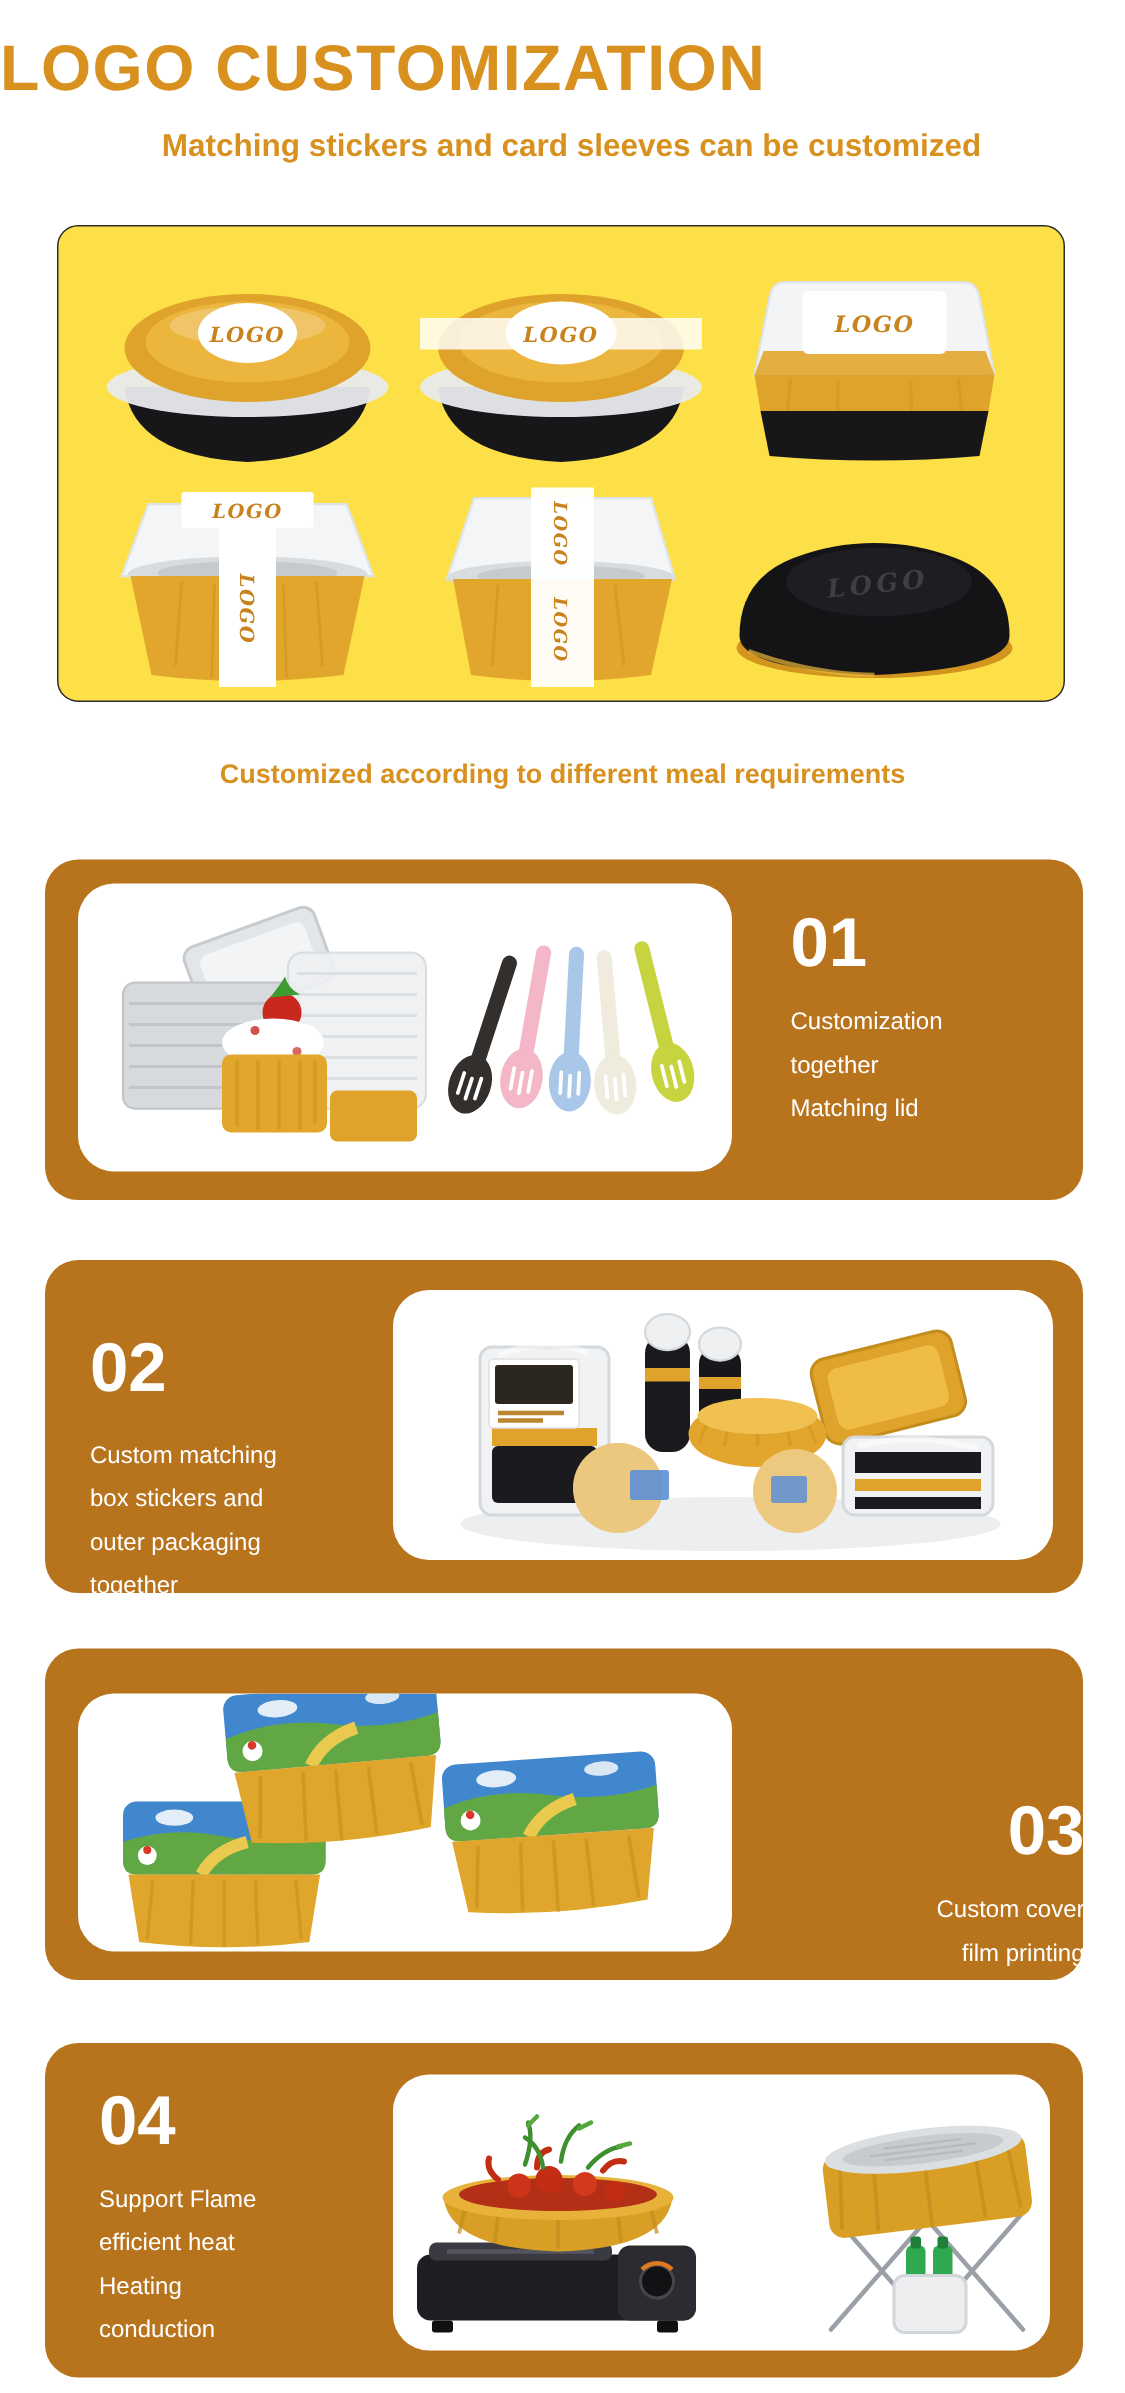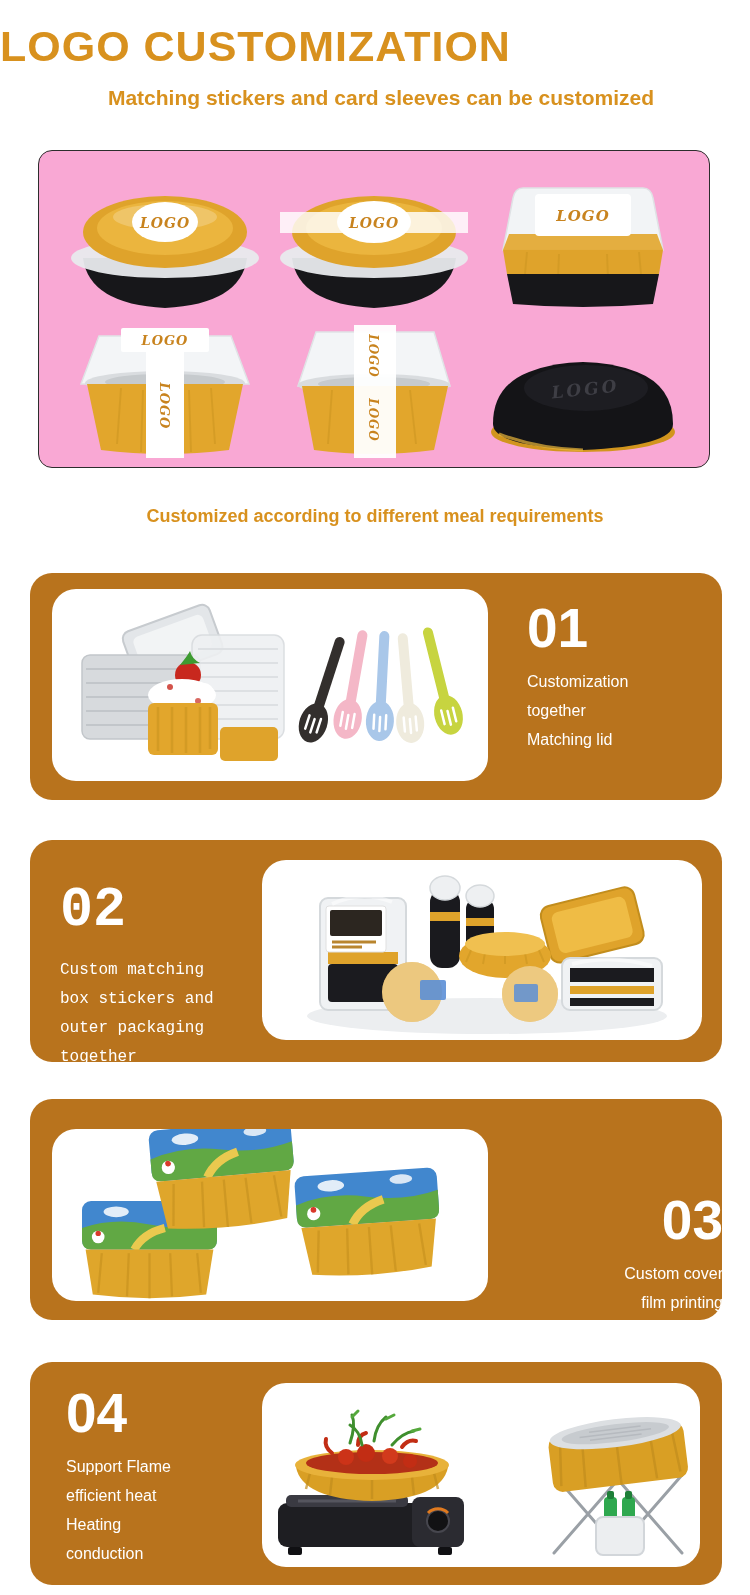--- a/index.html
+++ b/index.html
@@ -15,21 +15,21 @@
   .title{
     position:absolute;top:22px;left:0;right:0;margin:0;
     font-size:43px;font-weight:800;letter-spacing:1px;color:var(--orange-heading);
   }
   .subtitle{
     position:absolute;top:86px;left:12px;right:0;text-align:center;
     font-size:21px;font-weight:700;color:var(--orange-heading);
   }
   .logo-box{
     position:absolute;left:38px;top:150px;width:672px;height:318px;
-    border:1.5px solid #2d2d2d;border-radius:14px;background:#f9a8d4;
+    border:1.5px solid #2d2d2d;border-radius:14px;background:#fde047;
     display:grid;grid-template-columns:1fr 1fr 1fr;grid-template-rows:1fr 1fr;
     align-items:center;justify-items:center;padding:21px;box-sizing:border-box;
   }
   .cell{width:208px;height:150px;}
   .cell svg{display:block;width:100%;height:100%;}
   .logo-txt{
     font-family:"DejaVu Serif",serif;font-style:italic;font-weight:bold;
     fill:var(--orange-logo);letter-spacing:1px;
   }
   .logo-emboss{
@@ -38,35 +38,35 @@
   }
   .meal-heading{
     position:absolute;top:506px;left:0;right:0;margin:0;text-align:center;
     font-size:18px;font-weight:700;color:var(--orange-heading);
   }
   .feature{
     position:absolute;left:30px;width:692px;background:var(--orange-panel);
     border-radius:22px;
   }
   .f1{top:573px;height:227px;}
-  .f2{top:840px;height:222px;font-family:Liberation Mono, monospace;}
+  .f2{top:840px;height:222px;}
   .f3{top:1099px;height:221px;}
   .f4{top:1362px;height:223px;}
   .card{position:absolute;background:#ffffff;border-radius:24px;overflow:hidden;}
   .c1{left:22px;top:16px;width:436px;height:192px;}
   .c2{left:232px;top:20px;width:440px;height:180px;}
   .c3{left:22px;top:30px;width:436px;height:172px;}
   .c4{left:232px;top:21px;width:438px;height:184px;}
   .card svg{display:block;width:100%;height:100%;}
   .ftext{position:absolute;color:#ffffff;}
   .t1{left:497px;top:30px;width:200px;}
   .t2{left:30px;top:46px;width:225px;}
   .t3{left:493px;top:96px;width:200px;text-align:right;}
   .t4{left:36px;top:26px;width:200px;}
-  .fnum{font-size:55px;font-weight:700;line-height:50px;}
+  .fnum{font-size:46px;font-weight:700;line-height:50px;}
   .flines{margin-top:14px;font-size:16px;font-weight:400;line-height:29px;}
   .t2 .flines{margin-top:20px;}
   .fline{display:block;white-space:nowrap;}
 </style>
 </head>
 <body>
 
 <div class="page">
 
   <h1 class="title">LOGO CUSTOMIZATION</h1>

